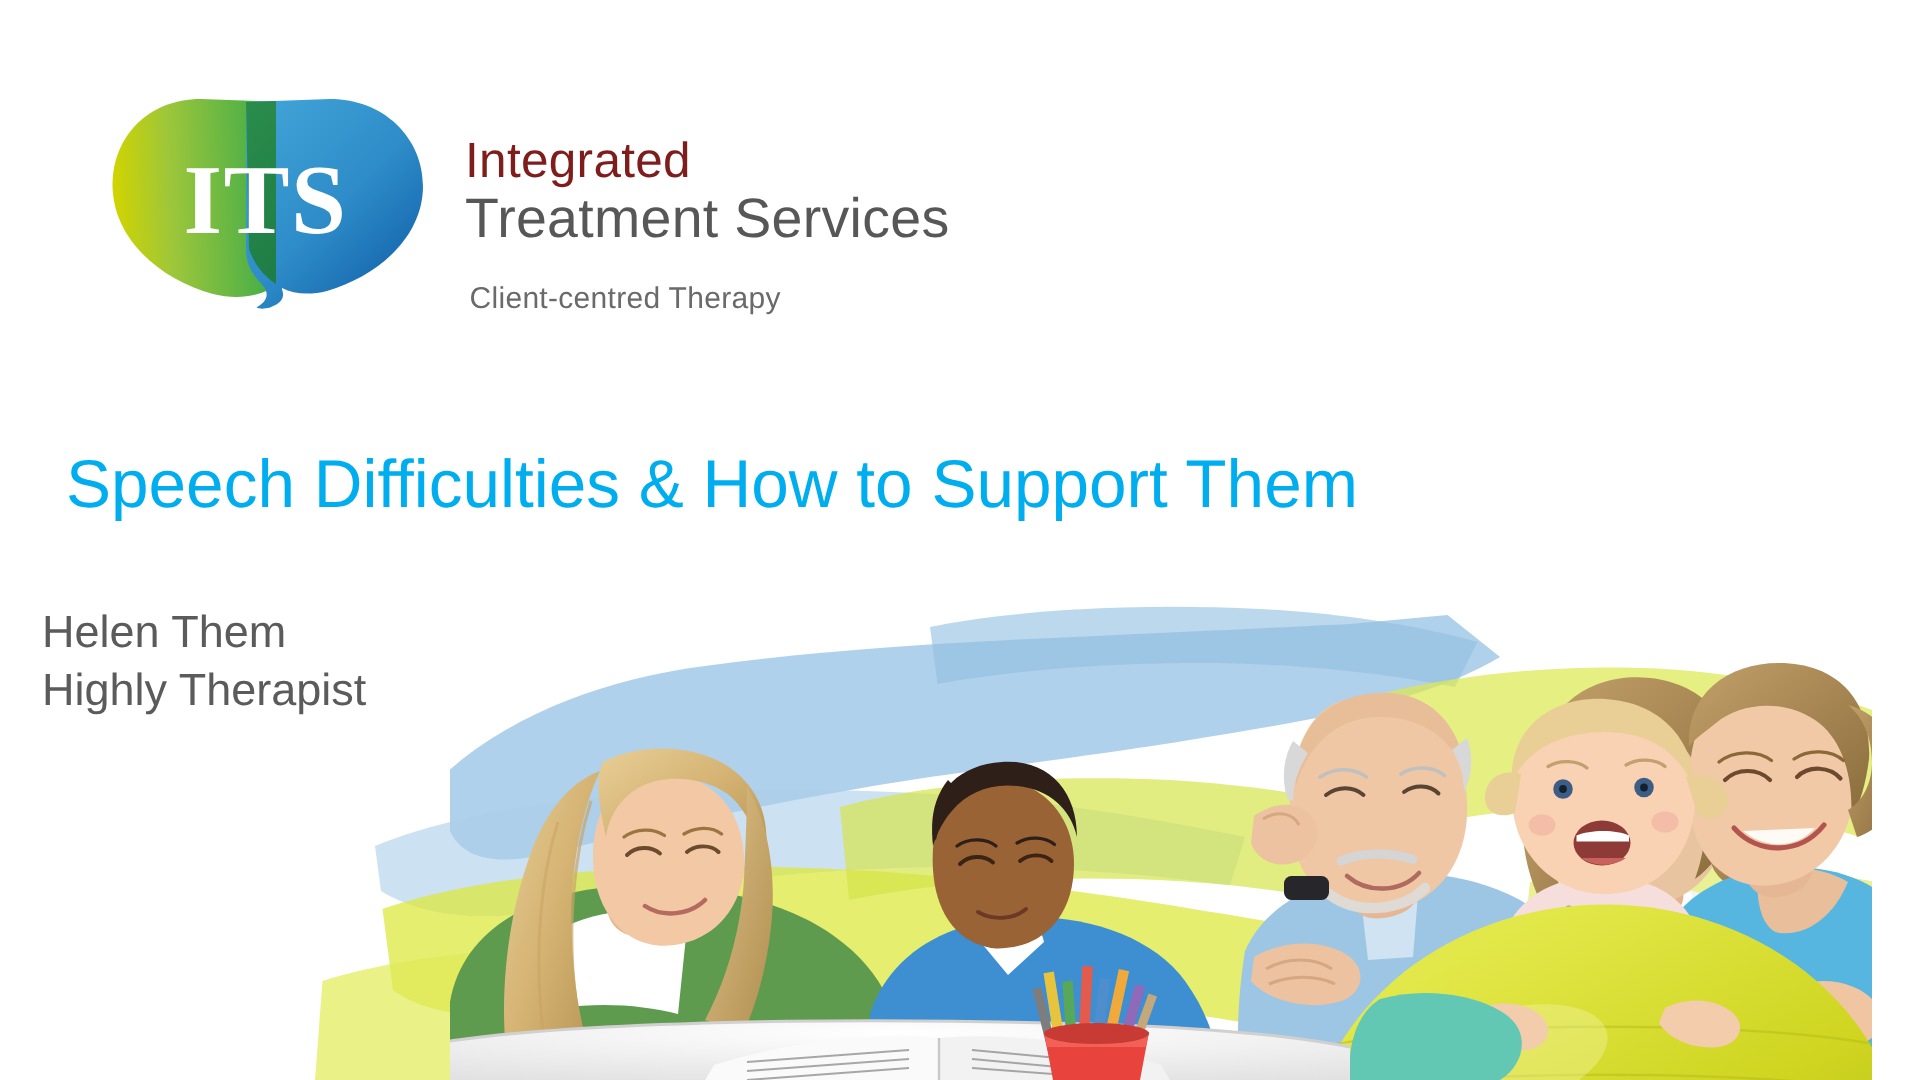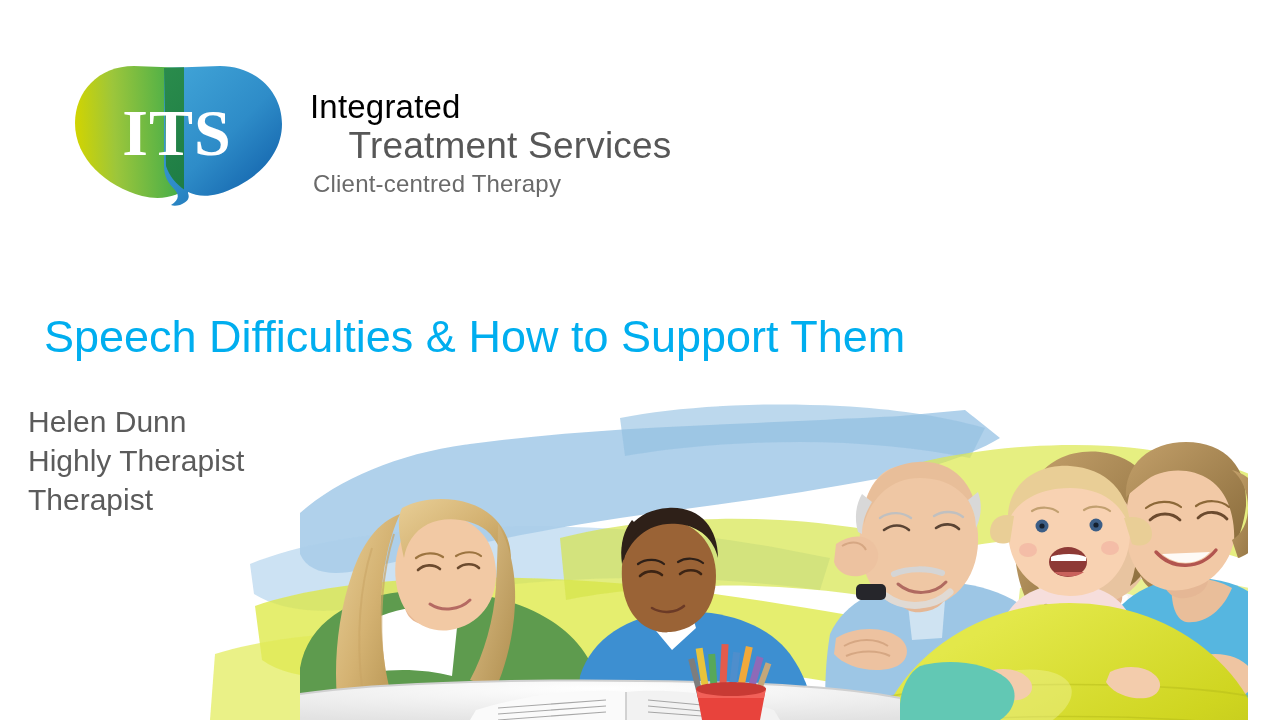--- a/index.html
+++ b/index.html
@@ -37,56 +37,55 @@
   }
   .logo-wordmark {
     position: absolute;
     left: 238px;
     top: 26px;
     width: 400px;
   }
   .wm-line1 {
     font-size: 33px;
     line-height: 37px;
-    color: #000000;
+    color: #7f1d1d;
     letter-spacing: 0.2px;
     white-space: nowrap;
   }
   .wm-line2 {
     font-size: 37px;
     line-height: 42px;
     color: #575757;
     letter-spacing: 0.2px;
     white-space: nowrap;
-    text-align: center;
   }
   .wm-line3 {
-    font-size: 24px;
+    font-size: 20px;
     line-height: 26px;
     color: #6a6a6a;
-    margin-top: 4px;
+    margin-top: 19px;
     margin-left: 3px;
     letter-spacing: 0.2px;
     white-space: nowrap;
   }
 
   
   .title-main {
     position: absolute;
     left: 36px;
     top: 228px;
     font-size: 58px;
     line-height: 62px;
     color: #00AEEF;
     white-space: nowrap;
   }
   .title-sub {
     position: absolute;
     left: 44px;
-    top: 312px;
+    top: 298px;
     font-size: 45px;
     line-height: 50px;
     color: #00AEEF;
     white-space: nowrap;
   }
 
   
   .presenter {
     position: absolute;
     left: 28px;
@@ -162,23 +161,22 @@
     <div class="logo-wordmark">
       <div class="wm-line1">Integrated</div>
       <div class="wm-line2">Treatment Services</div>
       <div class="wm-line3">Client-centred Therapy</div>
     </div>
   </div>
 
   <div class="title-sub">Speech Difficulties &amp; How to Support Them</div>
 
   <div class="presenter">
-    <div>Helen Dunn</div>
+    <div>Helen Them</div>
     <div>Highly Therapist</div>
-    <div>Therapist</div>
   </div>
 
   <div class="montage">
     <svg viewBox="0 0 1280 362" width="1280" height="362" aria-hidden="true">
       <defs>
         <linearGradient id="ball" x1="0.25" y1="0.1" x2="0.8" y2="1">
           <stop offset="0%" stop-color="#E3E84A"></stop>
           <stop offset="45%" stop-color="#CFD520"></stop>
           <stop offset="100%" stop-color="#A8AE13"></stop>
         </linearGradient>

